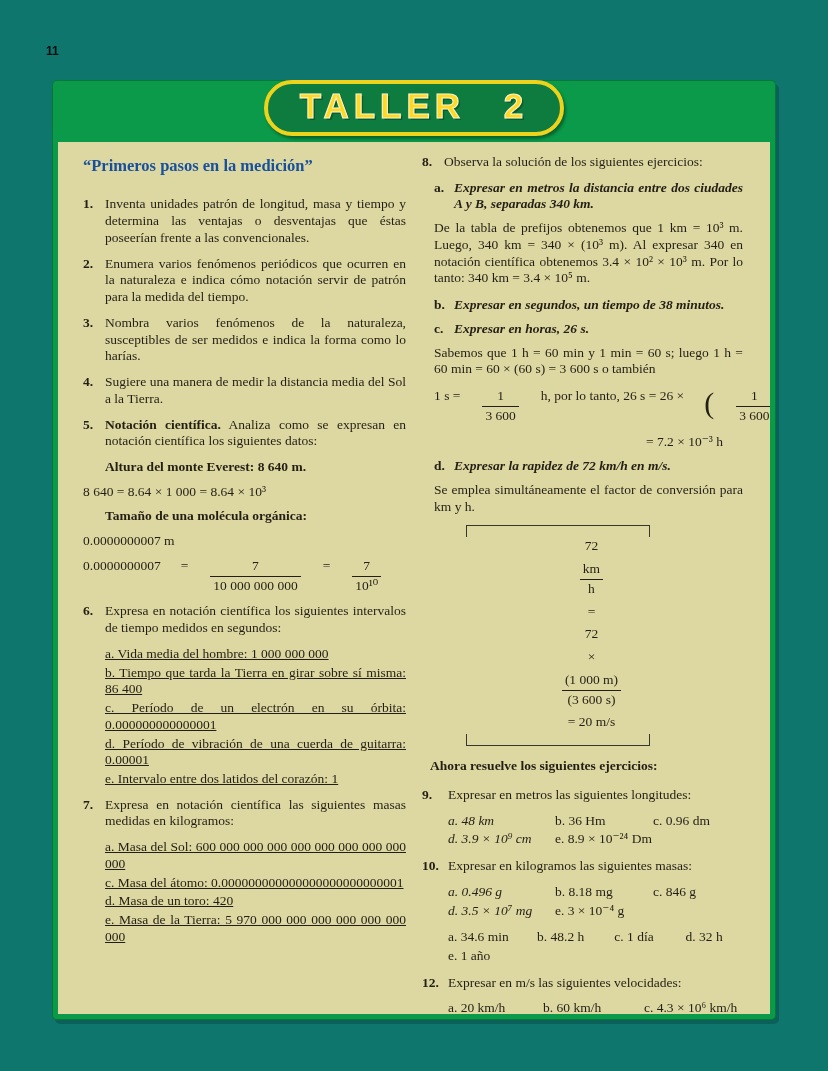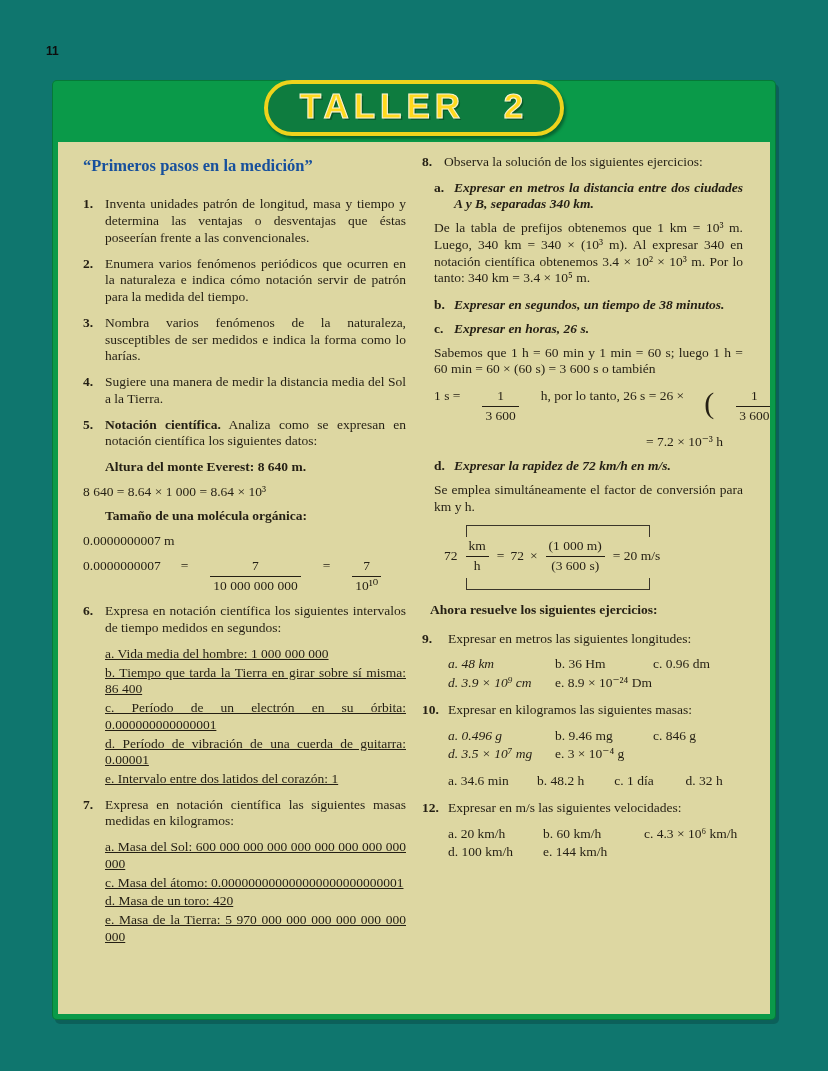--- a/index.html
+++ b/index.html
@@ -44,21 +44,21 @@
   .frac{display:inline-block;vertical-align:middle;text-align:center;white-space:nowrap;margin:0 2px;}
   .frac .top{display:block;border-bottom:1.2px solid #241f14;padding:0 3px 1px;}
   .frac .bot{display:block;padding:1px 3px 0;}
   .bigparen{font-size:30px;line-height:1;font-weight:normal;}
   .sub{margin-left:12px;margin-right:2px;}
   .ex-head{display:flex;font-weight:bold;margin:4px 0 7px;}
   .exlabel{flex:0 0 20px;}
   .exbold{flex:1;text-align:justify;font-style:italic;}
   .body{text-align:justify;margin:0 0 10px;}
   .conv-diagram{position:relative;display:flex;align-items:center;gap:6px;
-    padding:13px 4px 15px;margin:4px 0 10px 6px;}
+    padding:13px 4px 15px;margin:4px 0 10px 6px;flex-direction:column;}
   .bracket-top{position:absolute;top:0;left:26px;width:182px;height:11px;
     border:1.2px solid #3a352a;border-bottom:none;}
   .bracket-bottom{position:absolute;bottom:0;left:26px;width:182px;height:11px;
     border:1.2px solid #3a352a;border-top:none;}
   .ahora{font-weight:bold;margin:12px 8px 12px;}
 </style>
 </head>
 <body>
 
 <div class="screen">
@@ -226,36 +226,39 @@
           </div>
         </div>
 
         <div class="item">
           <span class="inum wide">10.</span>
           <span class="itext">Expresar en kilogramos las siguientes masas:</span>
         </div>
         <div class="opt-rows">
           <div class="opt-row">
             <span class="w36">a. 0.496 g</span>
-            <span class="w33">b. 9.46 mg</span>
+            <span class="w33">b. 8.18 mg</span>
             <span>c. 846 g</span>
           </div>
           <div class="opt-row">
             <span class="w36">d. 3.5 × 10⁷ mg</span>
             <span>e. 3 × 10⁻⁴ g</span>
           </div>
         </div>
 
         <div class="opt-rows">
           <div class="opt-row">
             <span class="w30">a. 34.6 min</span>
             <span class="w26">b. 48.2 h</span>
             <span class="w24">c. 1 día</span>
             <span>d. 32 h</span>
           </div>
+          <div class="opt-row">
+            <span>e. 1 año</span>
+          </div>
         </div>
 
         <div class="item">
           <span class="inum wide">12.</span>
           <span class="itext">Expresar en m/s las siguientes velocidades:</span>
         </div>
         <div class="opt-rows">
           <div class="opt-row">
             <span class="w32">a. 20 km/h</span>
             <span class="w34">b. 60 km/h</span>

